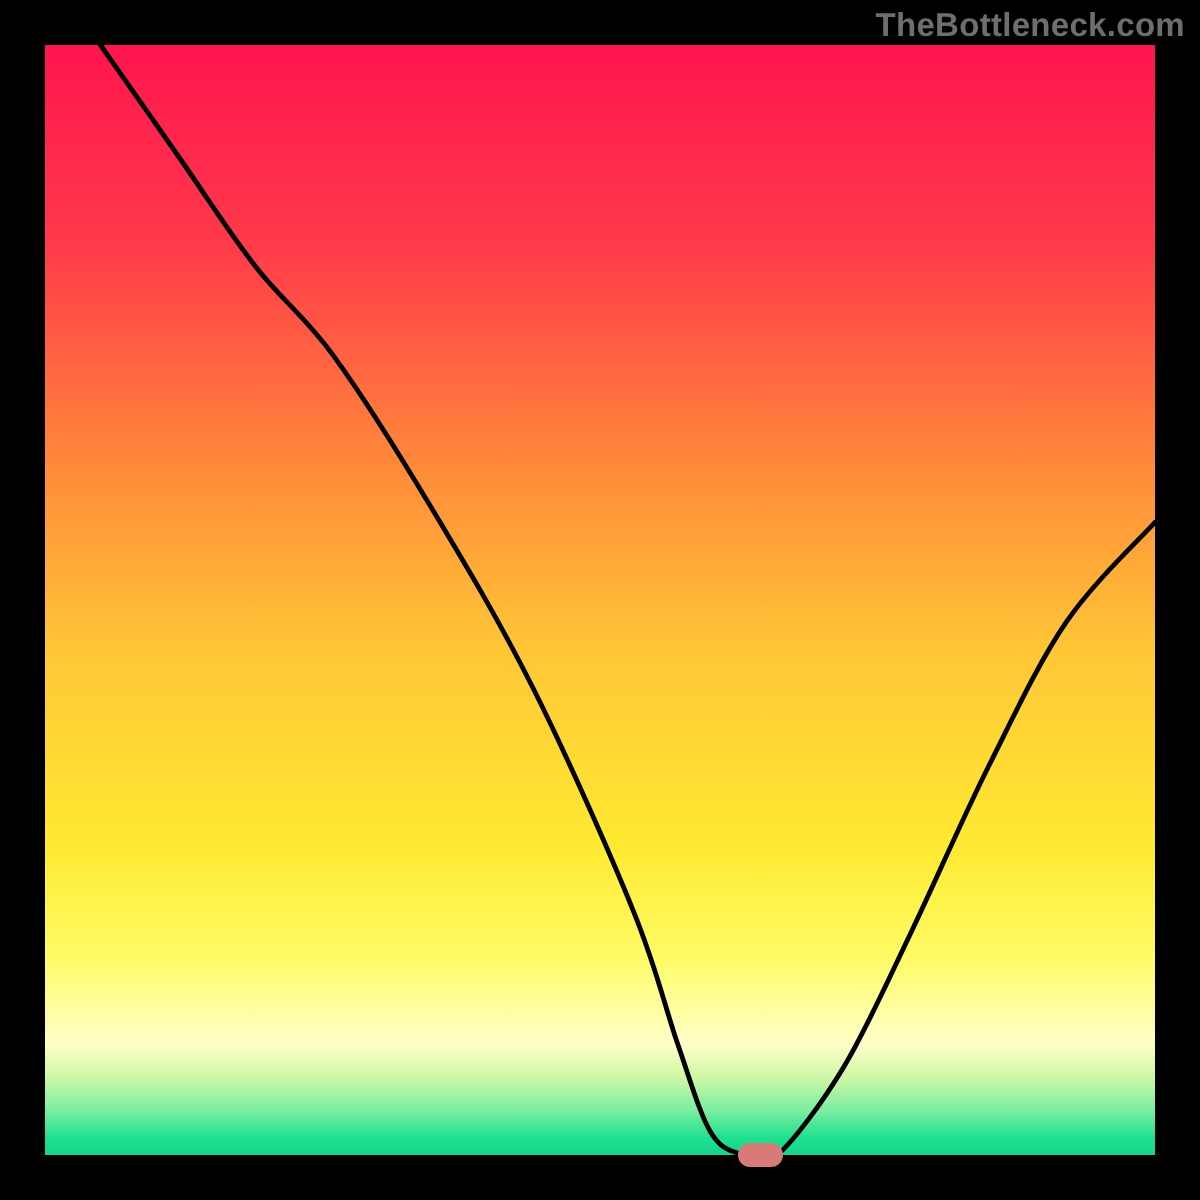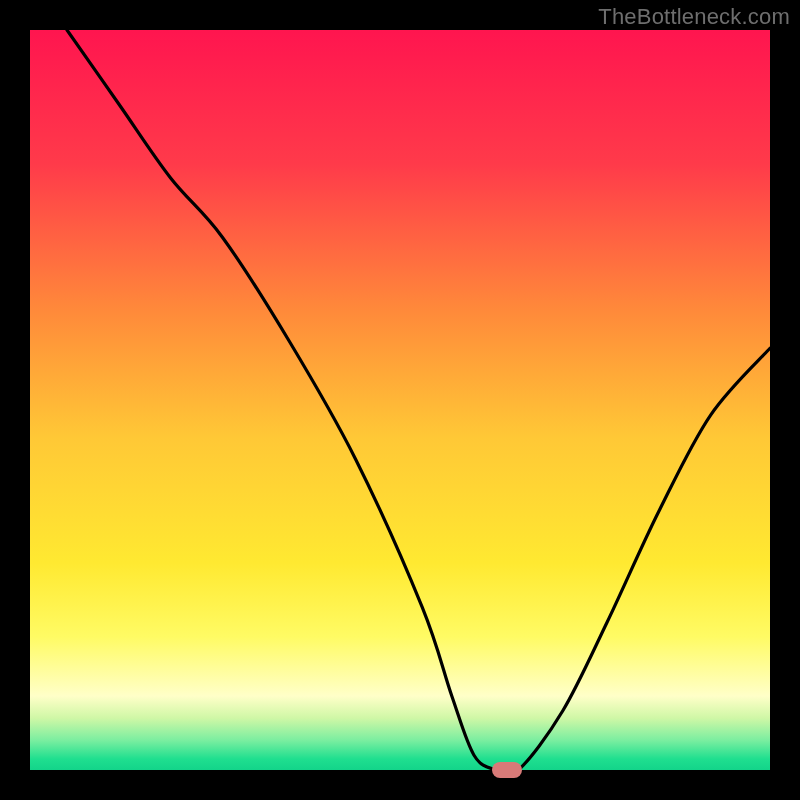--- a/index.html
+++ b/index.html
@@ -15,21 +15,21 @@
     width: 800px;
     height: 800px;
     background: #000;
   }
   .attribution {
     position: absolute;
     top: 4px;
     right: 10px;
     color: #6e6e6e;
     font-size: 22px;
-    font-weight: 400;
+    font-weight: 700;
     letter-spacing: 0.2px;
   }
   .plot-wrap {
     position: absolute;
     left: 30px;
     top: 30px;
     width: 740px;
     height: 740px;
   }
   svg.plot {

